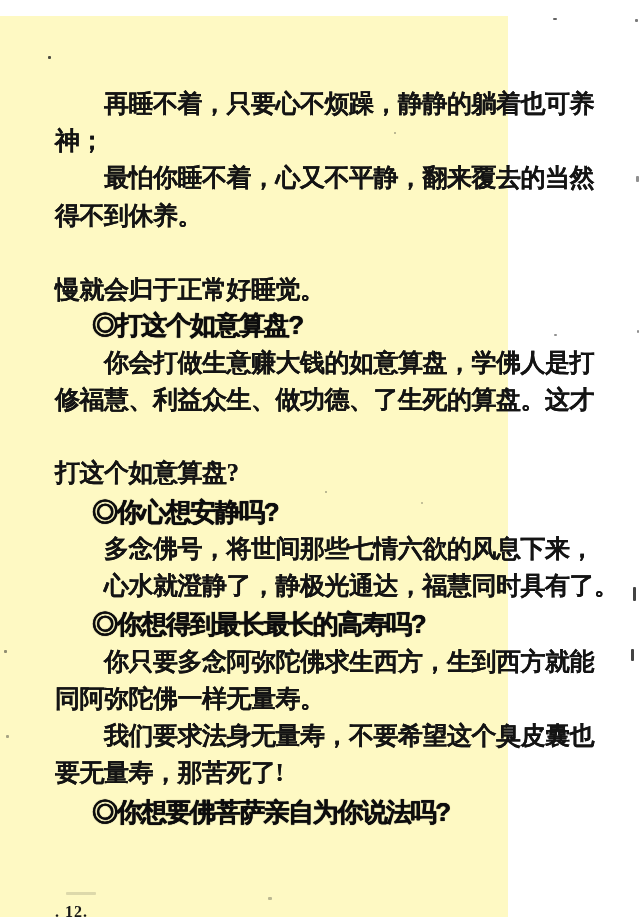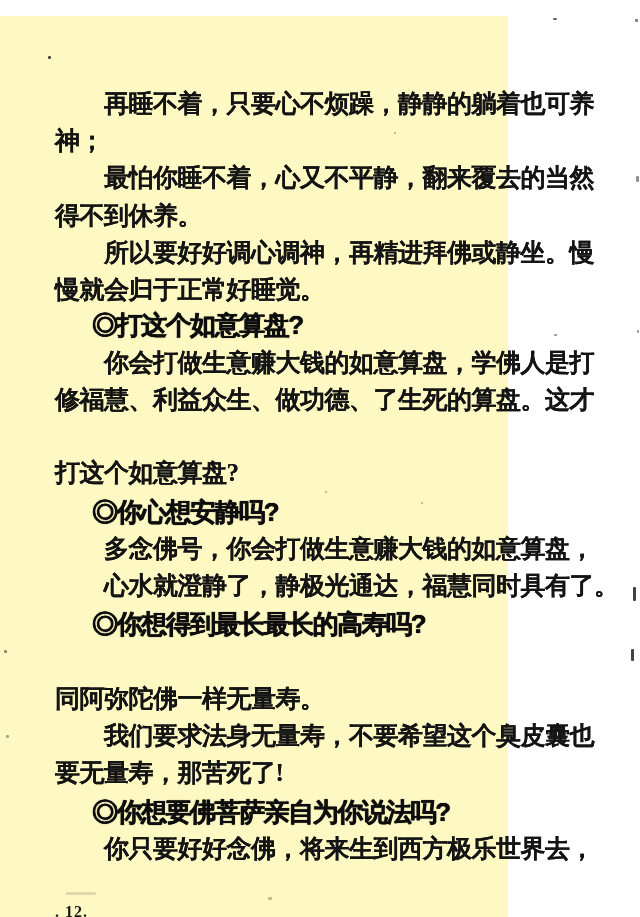--- a/index.html
+++ b/index.html
@@ -54,35 +54,34 @@
 </style>
 </head>
 <body>
 
 <div class="page">
 
   <div class="line body-indent" style="top:74px">再睡不着，只要心不烦躁，静静的躺着也可养</div>
   <div class="line body-flush" style="top:111px">神；</div>
   <div class="line body-flush" style="top:186px">得不到休养。</div>
   <div class="line body-indent" style="top:148px">最怕你睡不着，心又不平静，翻来覆去的当然</div>
-  <div class="line body-indent" style="top:223px">所以要好好调心调神，再精进拜佛或静坐。慢</div>
   <div class="line body-flush" style="top:260px">慢就会归于正常好睡觉。</div>
   <div class="line heading" style="top:295px">◎打这个如意算盘?</div>
   <div class="line body-indent" style="top:333px">你会打做生意赚大钱的如意算盘，学佛人是打</div>
   <div class="line body-flush" style="top:370px">修福慧、利益众生、做功德、了生死的算盘。这才</div>
   <div class="line body-flush" style="top:443px">打这个如意算盘?</div>
   <div class="line heading" style="top:482px">◎你心想安静吗?</div>
-  <div class="line body-indent" style="top:519px">多念佛号，你会打做生意赚大钱的如意算盘，</div>
+  <div class="line body-indent" style="top:519px">多念佛号，将世间那些七情六欲的风息下来，</div>
   <div class="line body-indent" style="top:556px">心水就澄静了，静极光通达，福慧同时具有了。</div>
   <div class="line heading" style="top:594px">◎你想得到最长最长的高寿吗?</div>
+  <div class="line body-indent" style="top:632px">你只要多念阿弥陀佛求生西方，生到西方就能</div>
   <div class="line body-flush" style="top:669px">同阿弥陀佛一样无量寿。</div>
   <div class="line body-indent" style="top:706px">我们要求法身无量寿，不要希望这个臭皮囊也</div>
   <div class="line body-flush" style="top:743px">要无量寿，那苦死了!</div>
   <div class="line heading" style="top:782px">◎你想要佛菩萨亲自为你说法吗?</div>
-  <div class="line body-indent" style="top:819px">你只要好好念佛，将来生到西方极乐世界去，</div>
 
   <div class="pagenum">. 12.</div>
 
   <div class="speck" style="left:48px;top:40px;width:3px;height:3px;opacity:.8"></div>
   <div class="speck" style="left:553px;top:2px;width:4px;height:2px;opacity:.7"></div>
   <div class="speck" style="left:635px;top:3px;width:3px;height:3px;opacity:.6"></div>
   <div class="speck" style="left:394px;top:116px;width:2px;height:2px;opacity:.4"></div>
   <div class="speck" style="left:517px;top:162px;width:3px;height:2px;opacity:.5"></div>
   <div class="speck" style="left:636px;top:160px;width:3px;height:6px;opacity:.5"></div>
   <div class="speck" style="left:148px;top:305px;width:3px;height:3px;opacity:.6"></div>

